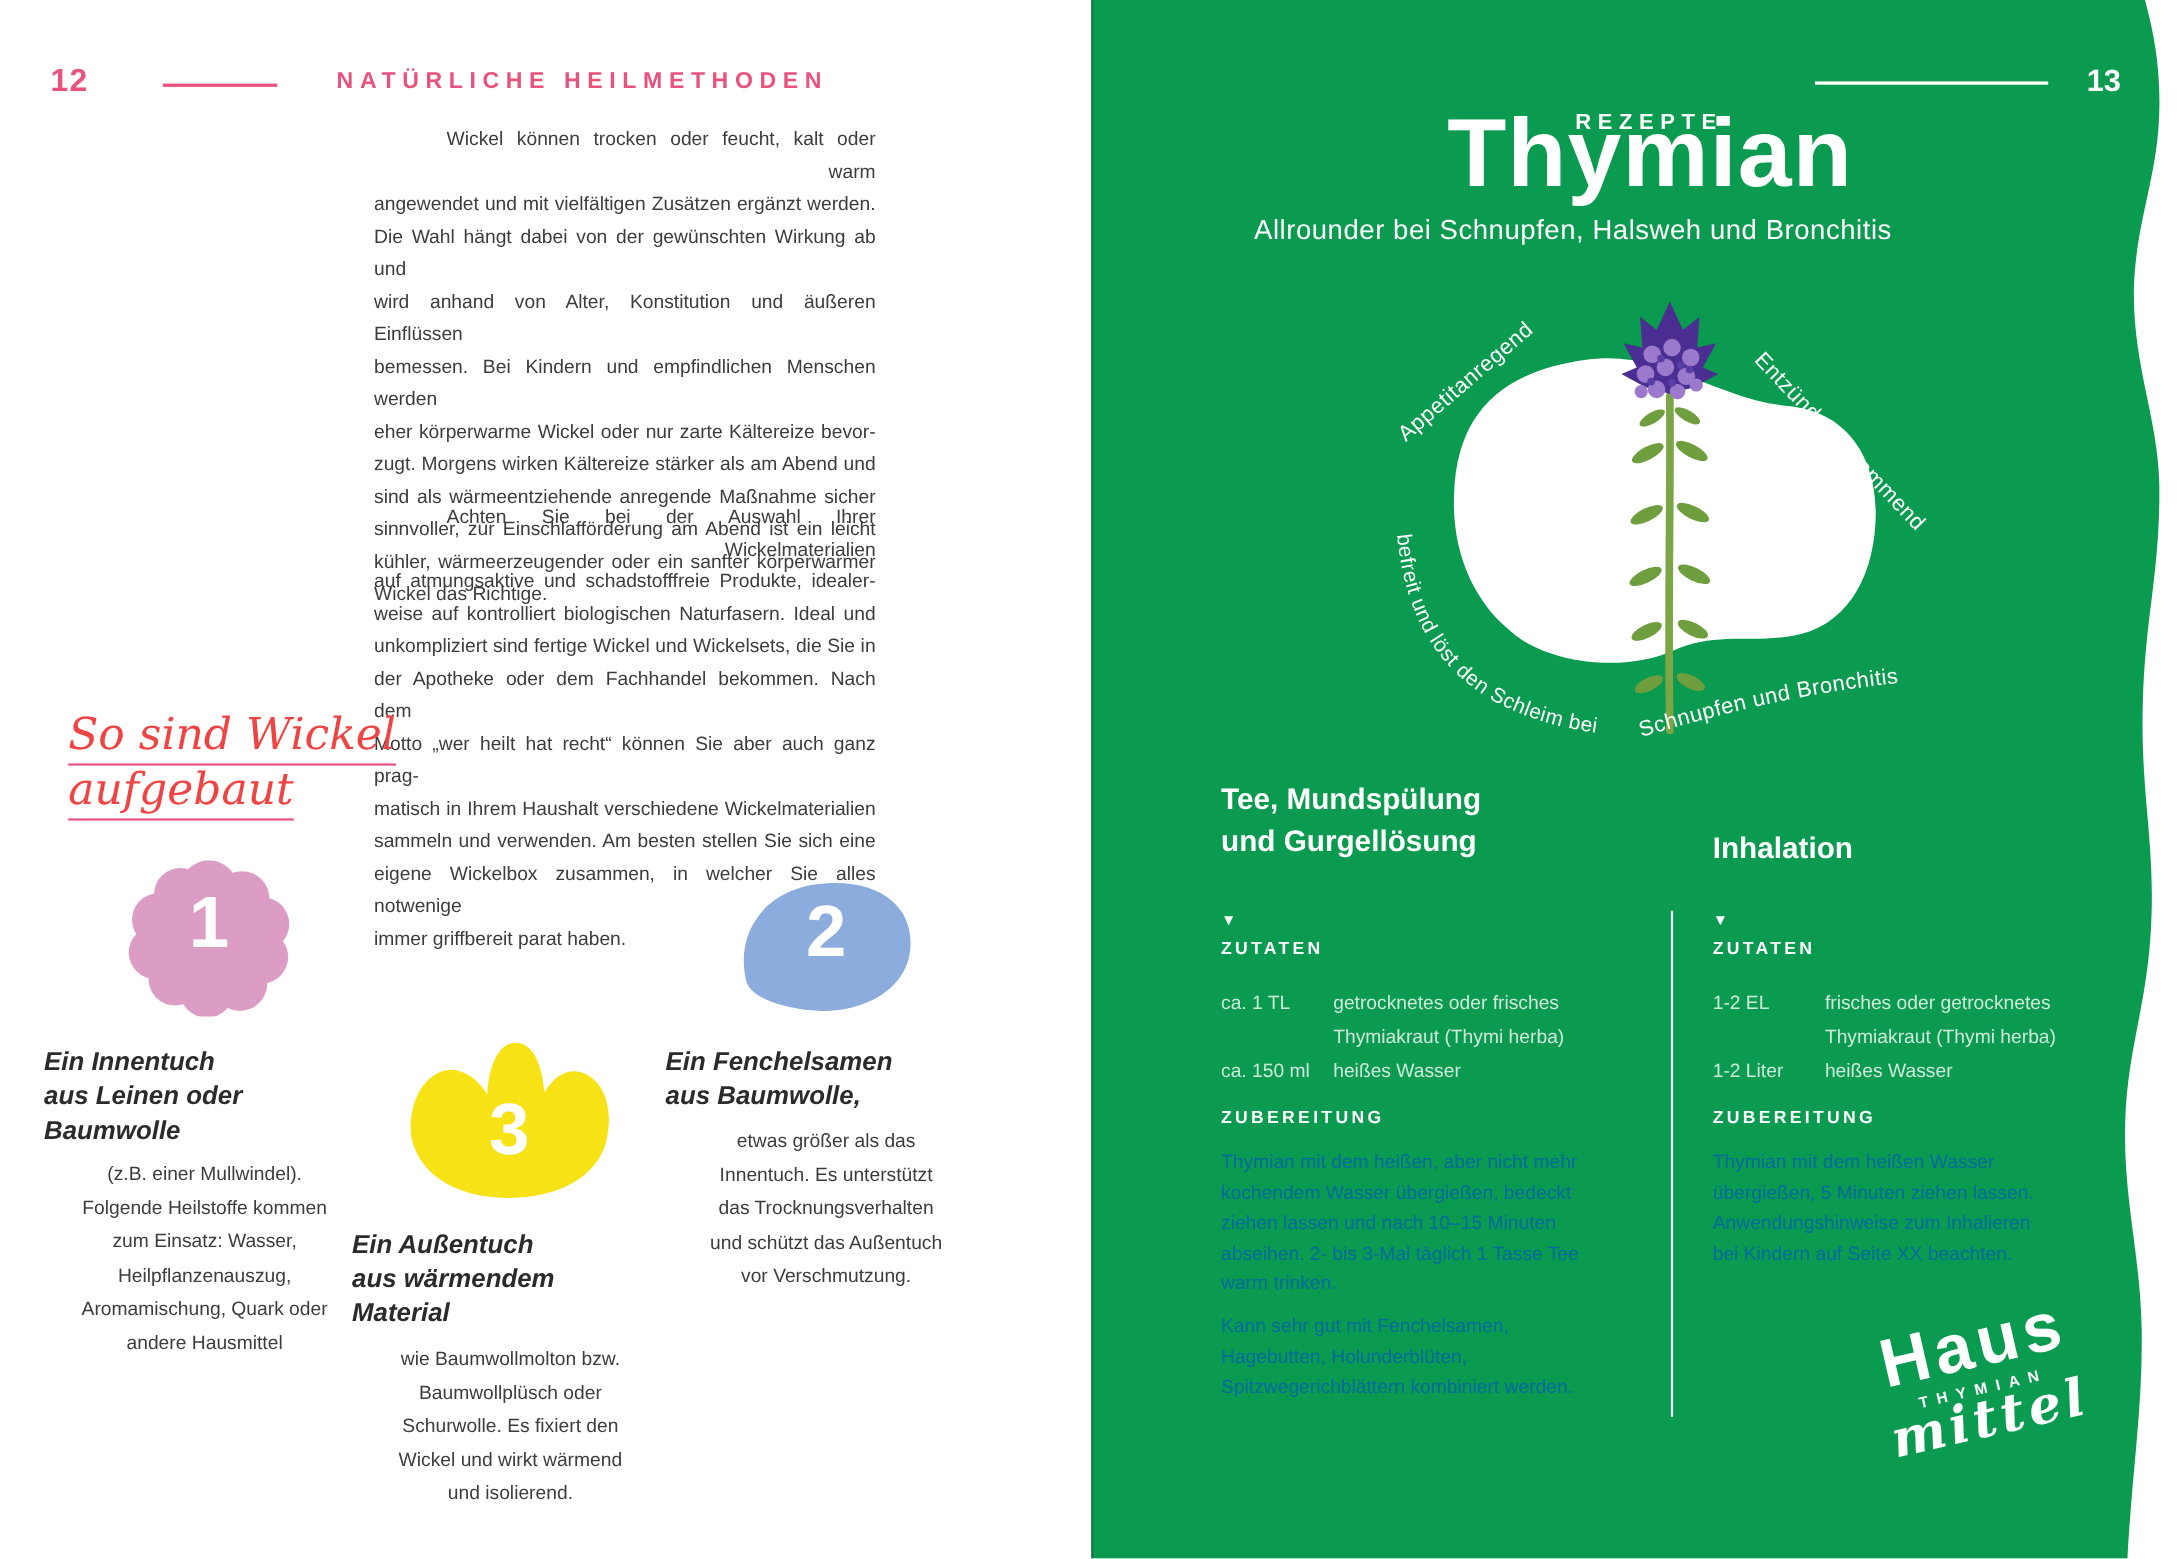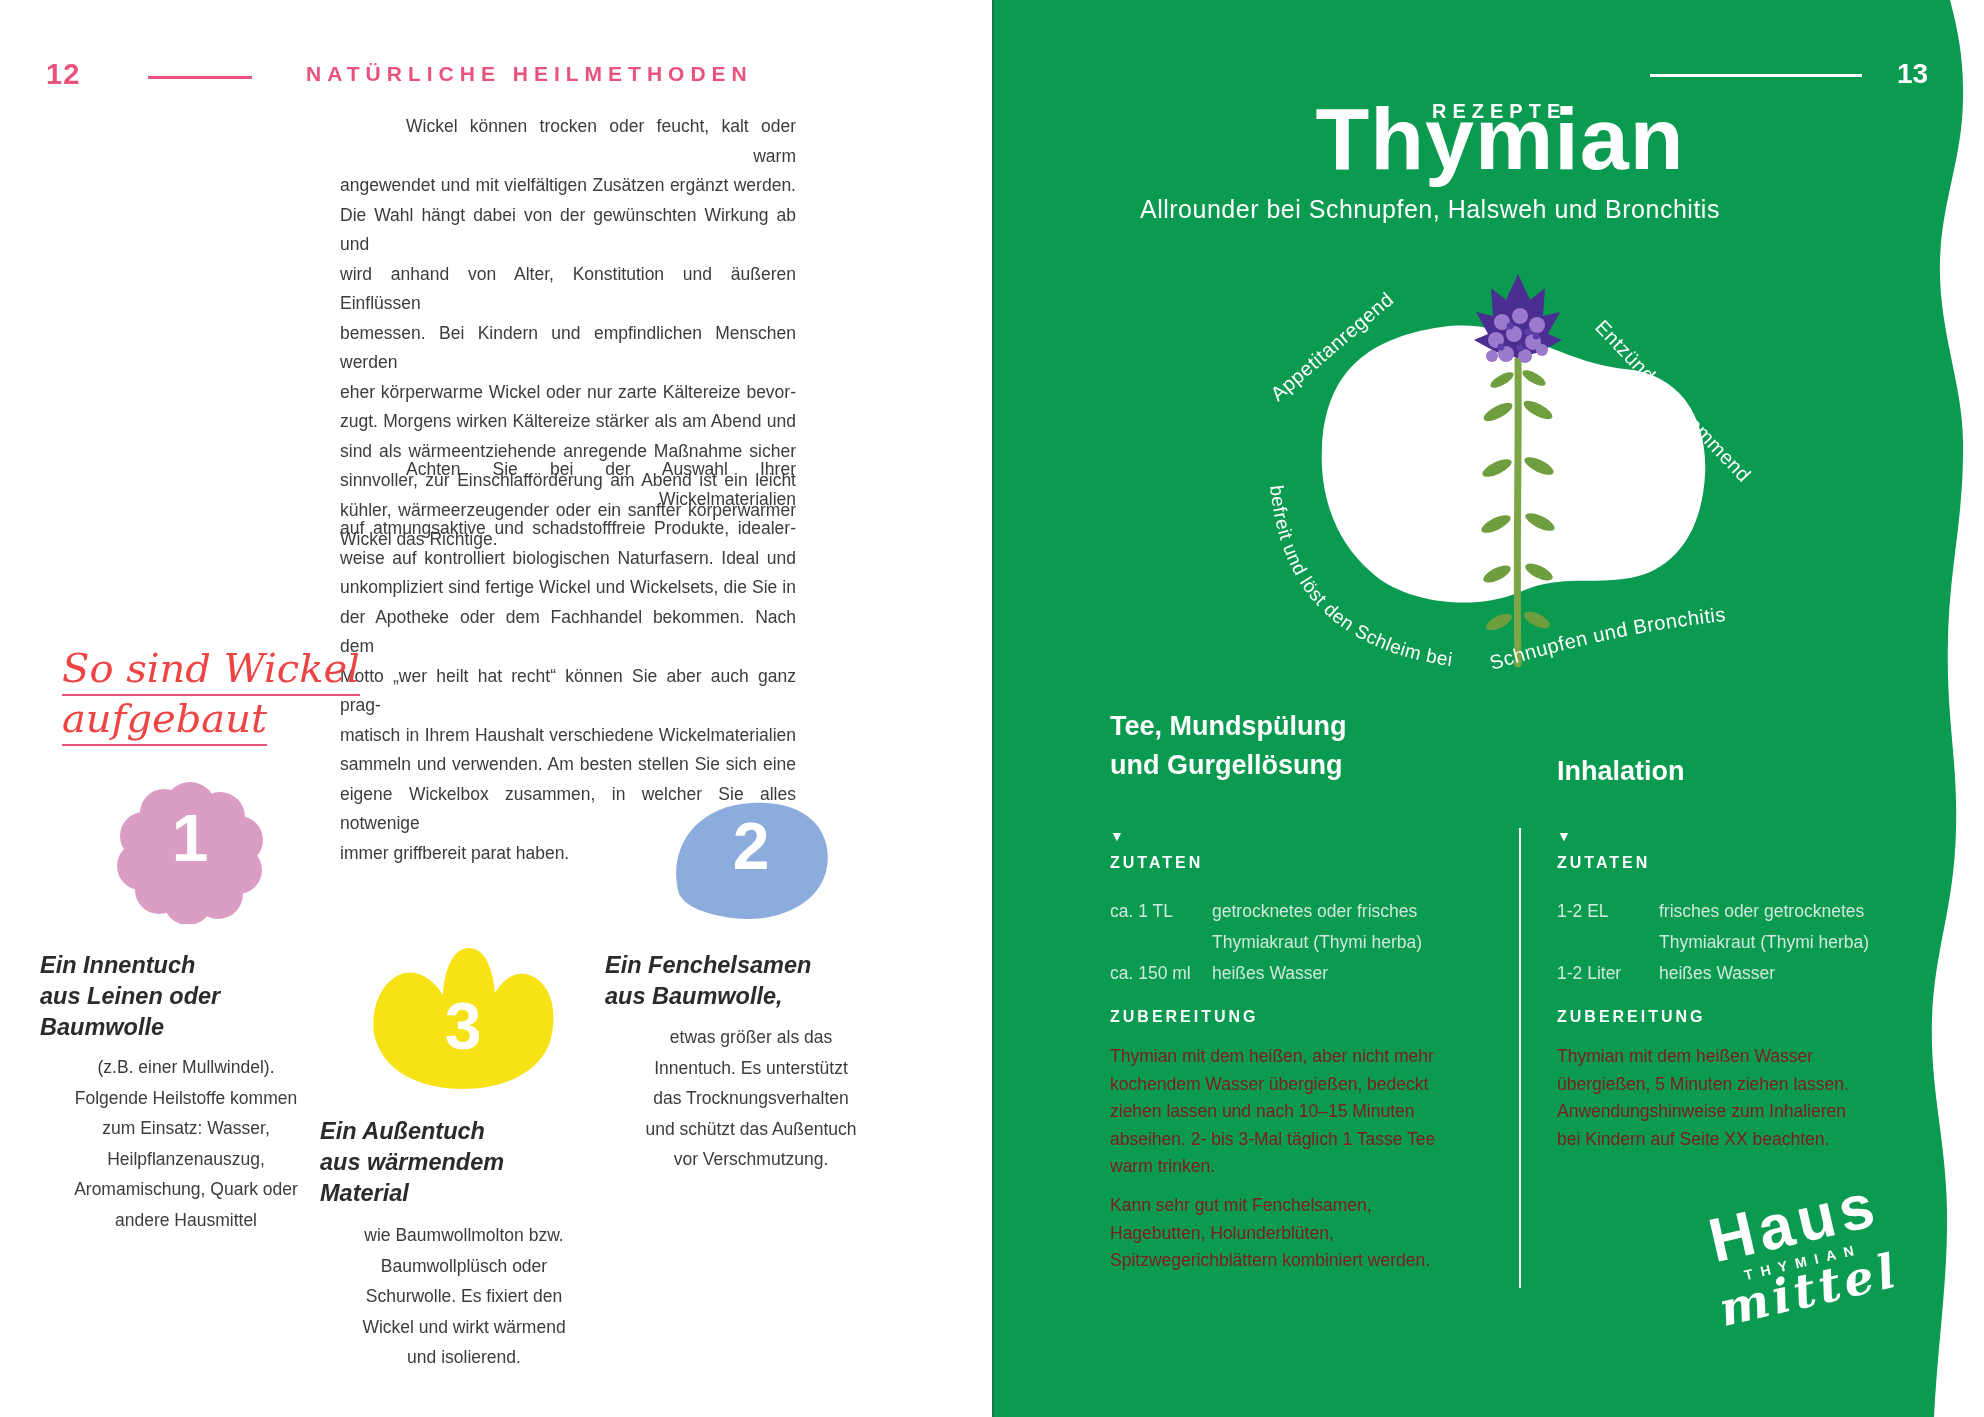--- a/index.html
+++ b/index.html
@@ -34,21 +34,21 @@
   .rp-pagenum{left:1897px;top:58px;font-size:28px;font-weight:bold;color:#ffffff;}
 
   .rp-title{left:1190px;top:88px;width:620px;text-align:center;font-size:88px;font-weight:bold;color:#ffffff;letter-spacing:1px;}
   .rp-subtitle{left:1140px;top:195px;width:720px;text-align:left;font-size:25px;color:#ffffff;letter-spacing:0.5px;}
 
   .col-title{position:absolute;font-size:27px;font-weight:bold;color:#ffffff;line-height:39px;}
   .marker{position:absolute;color:#ffffff;font-size:14px;}
   .lbl{position:absolute;font-size:16px;font-weight:bold;color:#ffffff;letter-spacing:3px;}
   .ing{position:absolute;display:flex;align-items:flex-start;color:#CFEADB;font-size:17.5px;line-height:31px;}
   .ing .qty{width:102px;flex:0 0 102px;}
-  .prep{position:absolute;color:#7f1d1d;font-size:17.5px;line-height:27.5px;}
+  .prep{position:absolute;color:#0369a1;font-size:17.5px;line-height:27.5px;}
   .col-divider{left:1519px;top:828px;width:2px;height:460px;background:#ffffff;}
 
   .badge{left:1688px;top:1192px;width:226px;text-align:center;transform:rotate(-13deg);color:#ffffff;}
   .badge-haus{font-size:62px;font-weight:bold;letter-spacing:5px;line-height:60px;}
   .badge-thymian{font-size:14px;font-weight:bold;letter-spacing:8px;margin-top:2px;}
   .badge-mittel{font-family:"DejaVu Serif", serif;font-style:italic;font-weight:bold;
                 font-size:47px;letter-spacing:4px;line-height:50px;margin-top:-4px;}
 
   svg text{font-family:"Liberation Sans", sans-serif;}
 </style>

